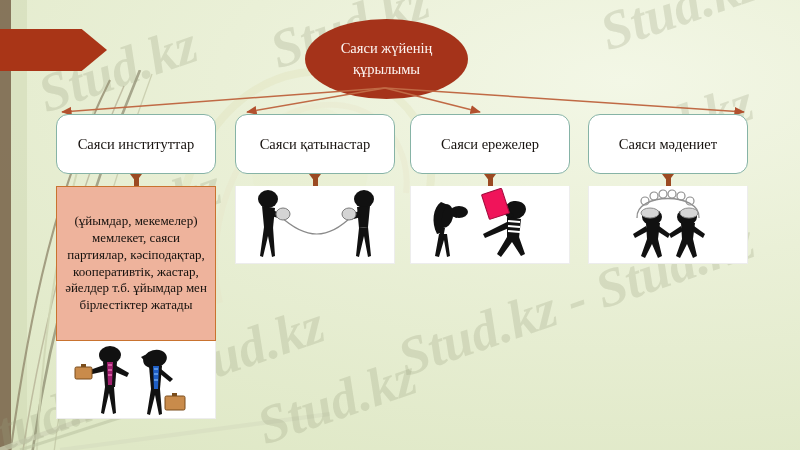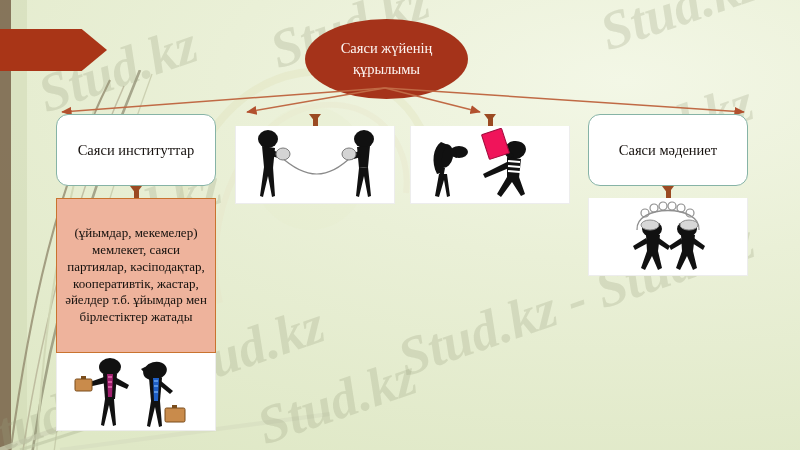--- a/index.html
+++ b/index.html
@@ -47,21 +47,21 @@
   .connectors{position:absolute;left:0;top:0;width:800px;height:130px;pointer-events:none;}
 
   
   .col{position:absolute;top:114px;width:160px;}
   .col.c1{left:56px;}
   .col.c2{left:235px;}
   .col.c3{left:410px;}
   .col.c4{left:588px;}
 
   .hbox{
-    height:72px;background:#ffffff;border:1.4px solid #86b3a6;border-radius:12px;
+    height:60px;background:#ffffff;border:1.4px solid #86b3a6;border-radius:12px;
     box-sizing:border-box;display:flex;align-items:center;justify-content:center;
     text-align:center;font-size:14.5px;line-height:1.38;color:#17120f;padding:8px 6px;
   }
   .stem{width:5px;height:12px;margin:0 auto;background:#9b4a22;}
   .stem .tip{display:block;width:0;height:0;margin-left:-4px;
              border-left:6.5px solid transparent;border-right:6.5px solid transparent;
              border-top:8px solid #9b4a22;}
 
   .tbox{
     box-sizing:border-box;text-align:center;font-size:13px;line-height:1.3;
@@ -168,20 +168,23 @@
         </g>
         <path d="M96 25 L102 25 L101 48 L97 48 z" fill="#1f5fc6"></path>
         <path d="M97 28 L101 28 M97 33 L101 33 M97 39 L101 39" stroke="#6ea8ef" stroke-width="1.3"></path>
         <rect x="108" y="55" width="20" height="14" rx="1.5" fill="#c98b4b" stroke="#7a4d1c" stroke-width="1"></rect>
         <rect x="115" y="52" width="5" height="3" fill="#7a4d1c"></rect>
       </svg>
     </div>
   </div>
 
   <div class="col c2">
+    <div class="hbox">
+      <span>Саяси қатынастар</span>
+    </div>
     <div class="stem">
         <i class="tip"></i>
       </div>
     <div class="pbox">
       <svg width="158" height="77" viewBox="0 0 158 77">
         <rect width="158" height="77" fill="#fff"></rect>
         <path d="M44 30 C 70 54, 92 54, 116 30" stroke="#8a8a8a" stroke-width="1.2" fill="none"></path>
         <g fill="#111">
           <ellipse cx="32" cy="13" rx="10" ry="9"></ellipse>
           <path d="M26 20 L39 22 L37 42 L28 41 z"></path>
@@ -194,20 +197,23 @@
           <path d="M121 21 L134 20 L132 41 L123 42 z"></path>
           <path d="M123 42 L120 70 L123 71 L128 50 L132 71 L135 70 L132 41 z"></path>
           <path d="M123 25 L113 29 L114 34 L125 31 z"></path>
         </g>
         <ellipse cx="113" cy="28" rx="7" ry="6" fill="#d4d4d4" stroke="#7b7b7b" stroke-width="1"></ellipse>
       </svg>
     </div>
   </div>
 
   <div class="col c3">
+    <div class="hbox">
+      <span>Саяси ережелер</span>
+    </div>
     <div class="stem">
         <i class="tip"></i>
       </div>
     <div class="pbox">
       <svg width="158" height="77" viewBox="0 0 158 77">
         <rect width="158" height="77" fill="#fff"></rect>
 
         <g fill="#111">
           <ellipse cx="34" cy="30" rx="8" ry="12" transform="rotate(12 34 30)"></ellipse>
           <path d="M30 16 C 22 22, 20 36, 26 48 L33 46 C 29 34, 31 24, 37 19 z"></path>

